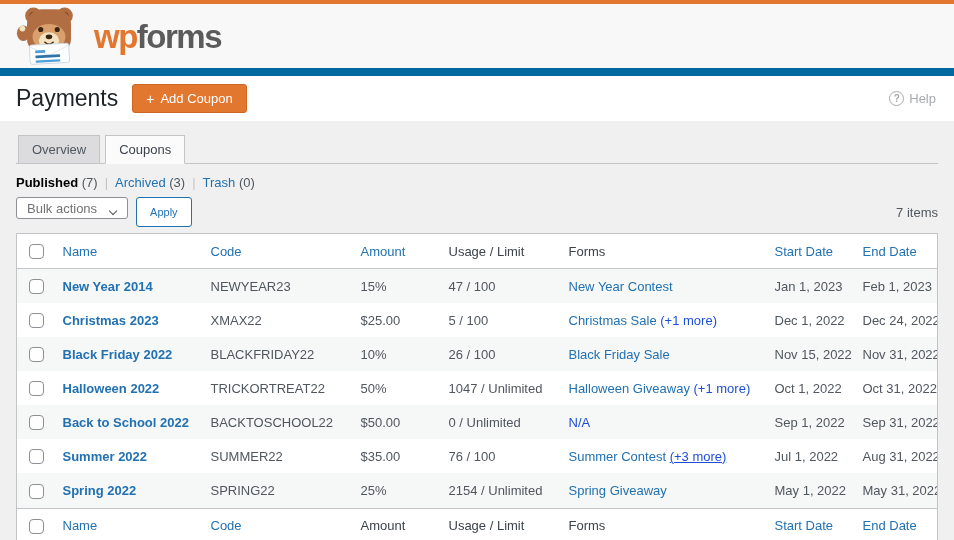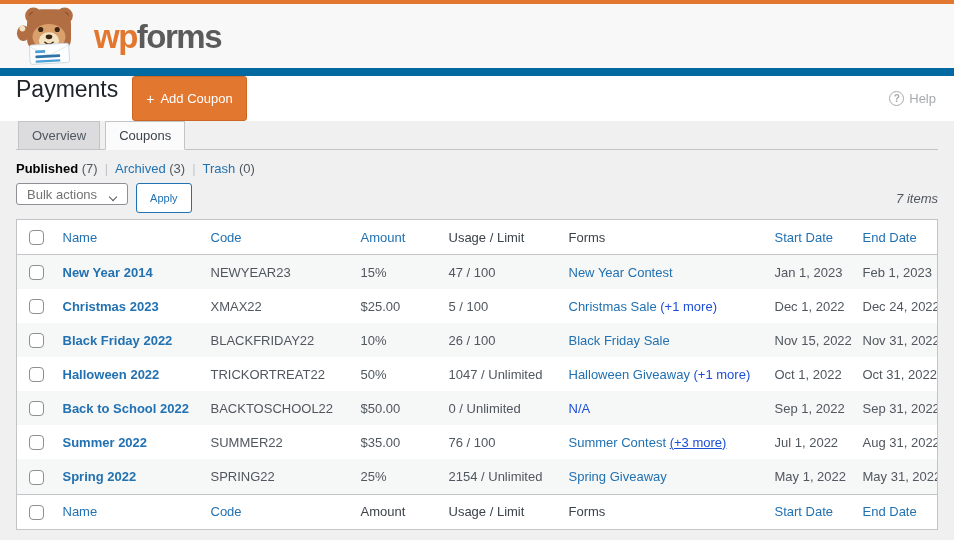--- a/index.html
+++ b/index.html
@@ -38,21 +38,21 @@
   }
   .logo { display:flex; align-items:center; gap:12px; }
   .logo-text { font-size:33px; font-weight:700; letter-spacing:-1.5px; line-height:1; }
   .logo-text .wp { color:#e27730; }
   .logo-text .forms { color:#5b5b5b; }
 
   
   .page-head {
     background:#fff;
     height:45px;
-    display:flex; 
+    display:flex; align-items:center;
     padding:0 18px 0 16px;
   }
   .page-title { font-size:23px; font-weight:400; color:#1d2327; margin-right:14px; }
   .btn-orange {
     background:#e27730; color:#fff;
     border:1px solid #cd6622; border-radius:3px;
     font-size:13px; padding:6px 13px;
     display:inline-flex; align-items:center; gap:6px;
     cursor:pointer; font-family:inherit;
   }
@@ -62,21 +62,21 @@
     display:flex; align-items:center; gap:5px; cursor:pointer;
   }
   .help-icon {
     width:15px; height:15px; border:1.5px solid #a7aaad; border-radius:50%;
     display:inline-flex; align-items:center; justify-content:center;
     font-size:10px; font-weight:700; color:#a7aaad;
   }
 
   
   .content { padding:0 16px; }
-  .nav-tabs { margin-top:0; border-bottom:1px solid #c3c4c7; display:flex; padding-left:2px; }
+  .nav-tabs { margin-top:14px; border-bottom:1px solid #c3c4c7; display:flex; padding-left:2px; }
   .nav-tab {
     background:#dcdcde; border:1px solid #c3c4c7;
     padding:6px 13px; margin:0 5px -1px 0;
     color:#50575e; cursor:pointer;
   }
   .nav-tab.active {
     background:#fbfbfc; border-bottom-color:#fbfbfc; color:#3c434a;
   }
 
   .subsubsub { margin:11px 0 7px; display:flex; align-items:center; gap:7px; }
@@ -98,21 +98,21 @@
     width:6px; height:6px;
     border-right:1.5px solid #50575e; border-bottom:1.5px solid #50575e;
     transform:rotate(45deg);
   }
   .btn-secondary {
     background:#fff; color:#2271b1;
     border:1px solid #2271b1; border-radius:3px;
     height:30px; padding:0 13px; font-size:11px;
     cursor:pointer; font-family:inherit;
   }
-  .items-count { margin-left:auto; color:#50575e; padding-top:8px;font-style:italic; }
+  .items-count { margin-left:auto; color:#50575e; padding-top:8px; }
 
   
   table.list-table {
     width:100%; border-collapse:collapse;
     background:#fff; border:1px solid #c3c4c7;
     table-layout:fixed;
   }
   .list-table th, .list-table td {
     text-align:left; font-weight:400;
     padding:9px 10px; font-size:13px;

